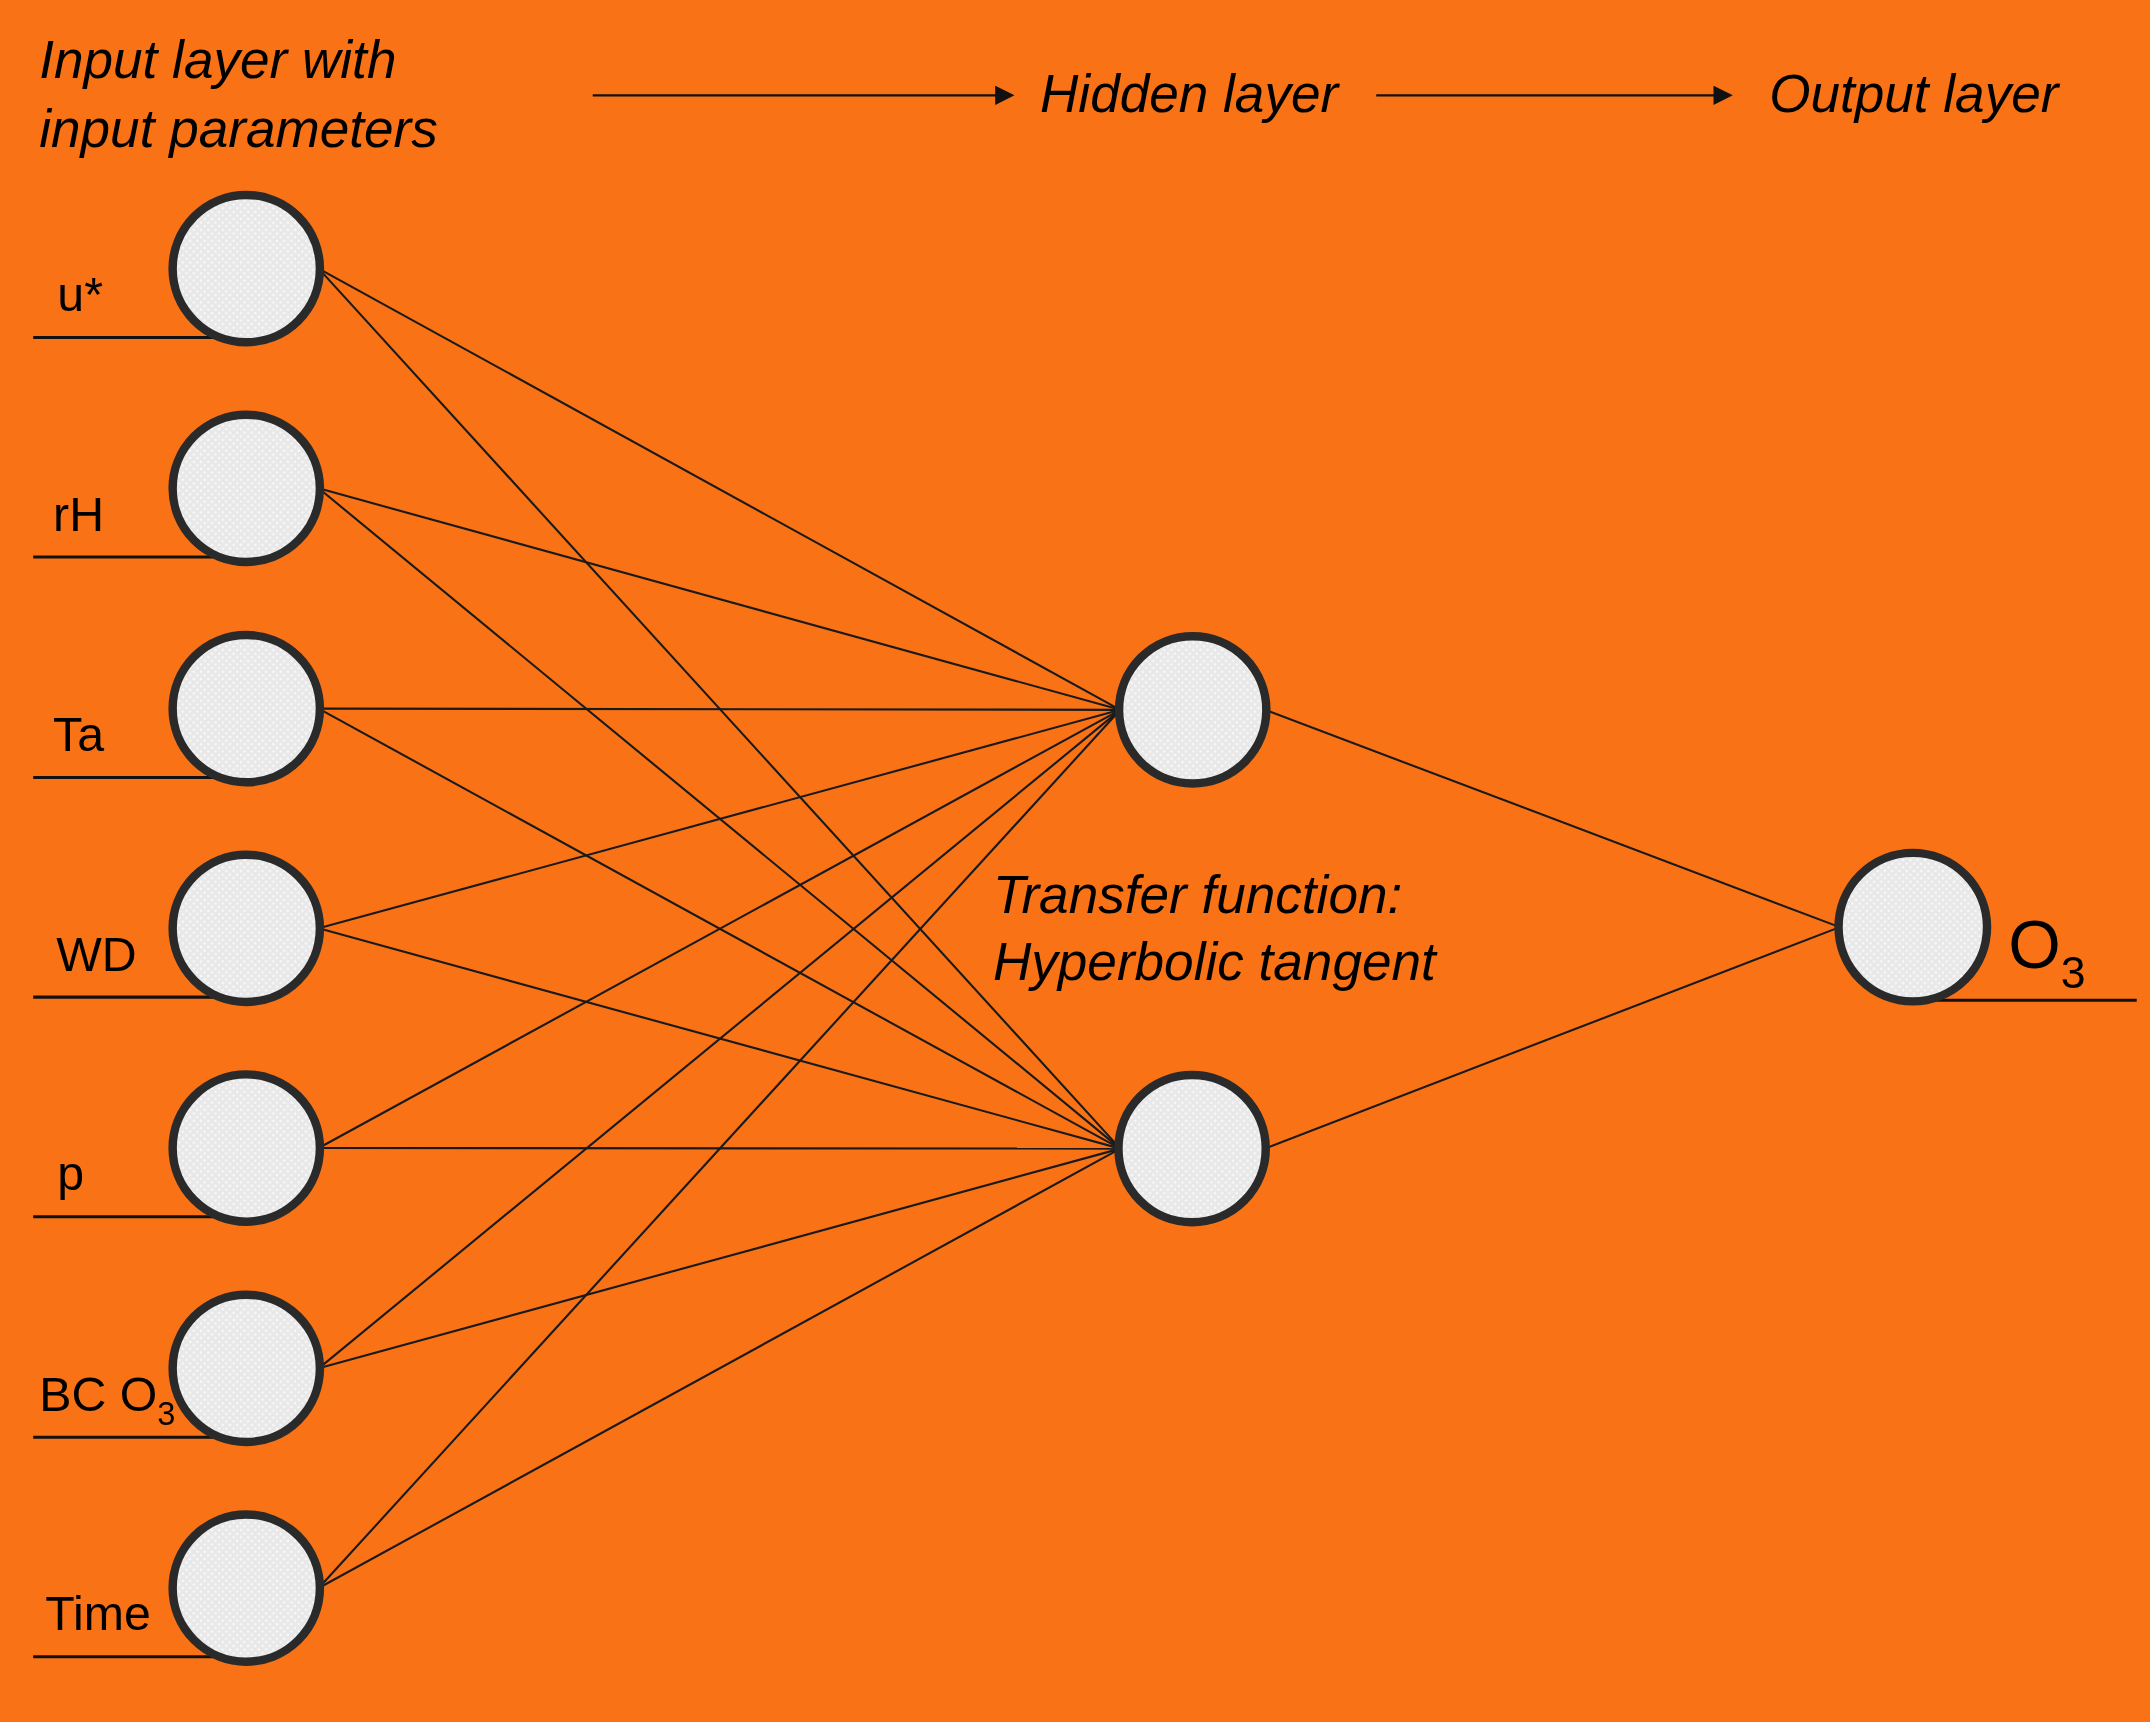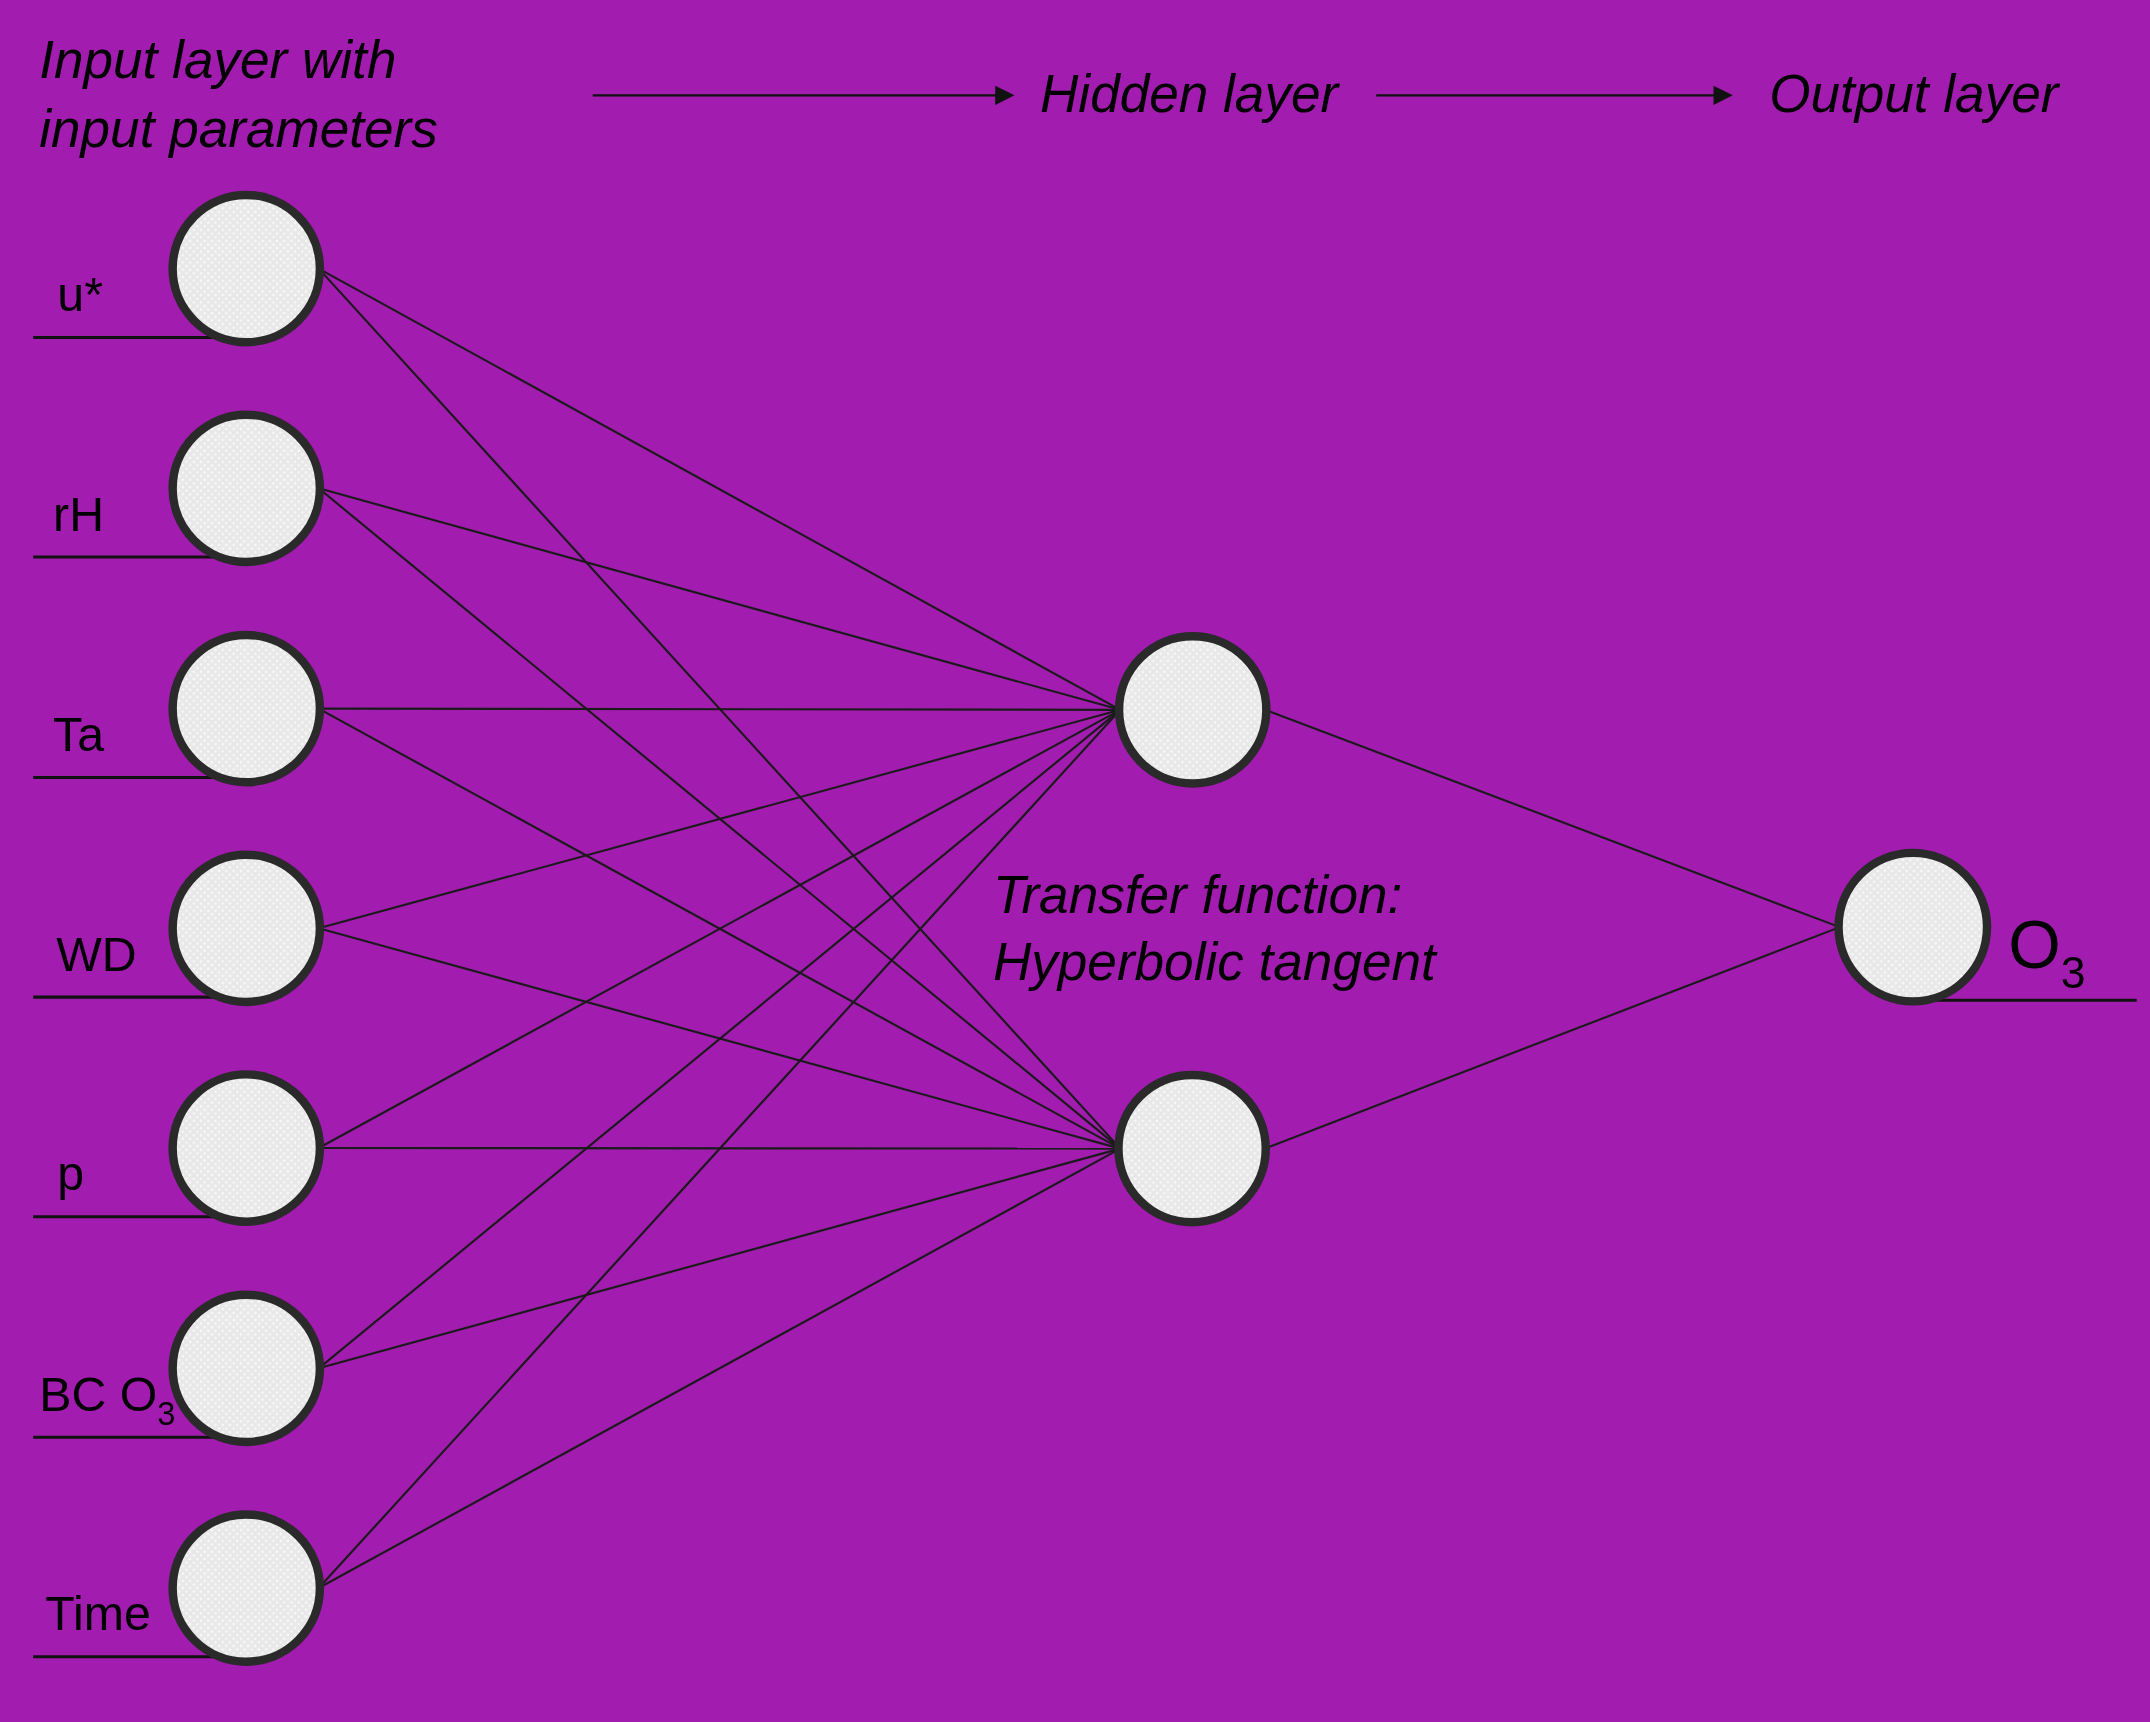--- a/index.html
+++ b/index.html
@@ -4,21 +4,21 @@
 <style>
   html, body {
     margin: 0;
     padding: 0;
     background: #ffffff;
   }
   .stage {
     position: relative;
     width: 100vw;
     aspect-ratio: 3562 / 2853;
-    background: #a21caf;
+    background: #f97316;
     overflow: hidden;
     text-align: center;
   }
   svg {
     display: block;
     width: 100%;
     height: 100%;
   }
   text {
     fill: #000000;

